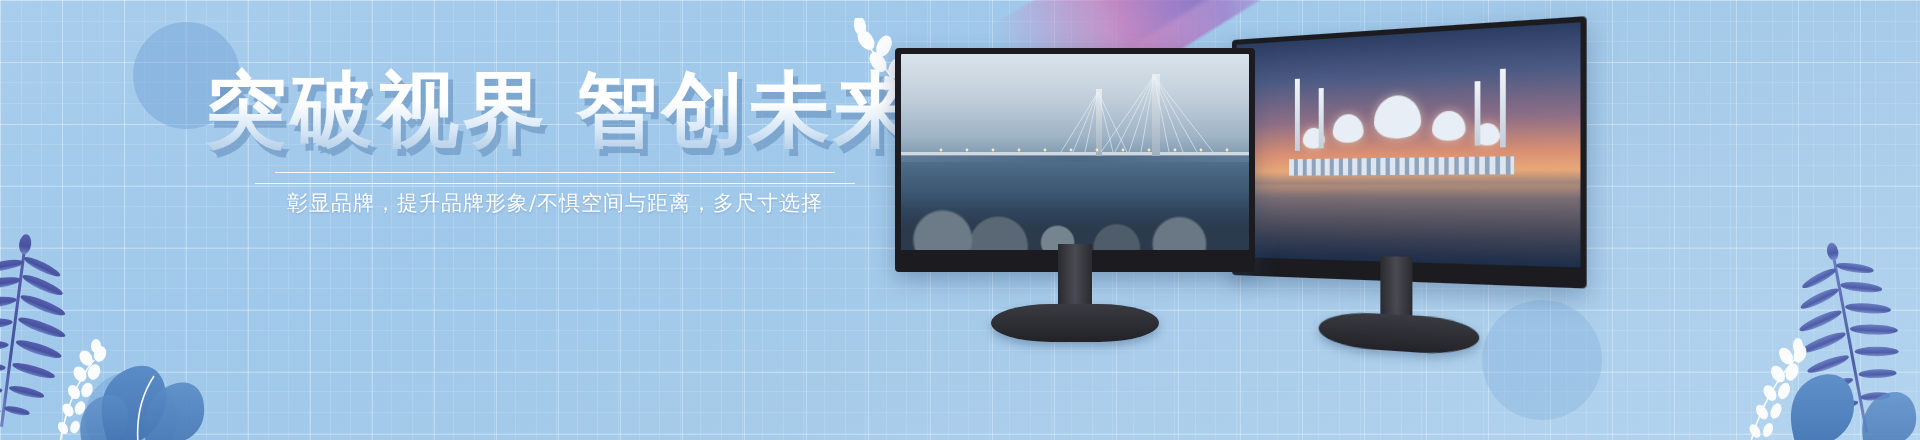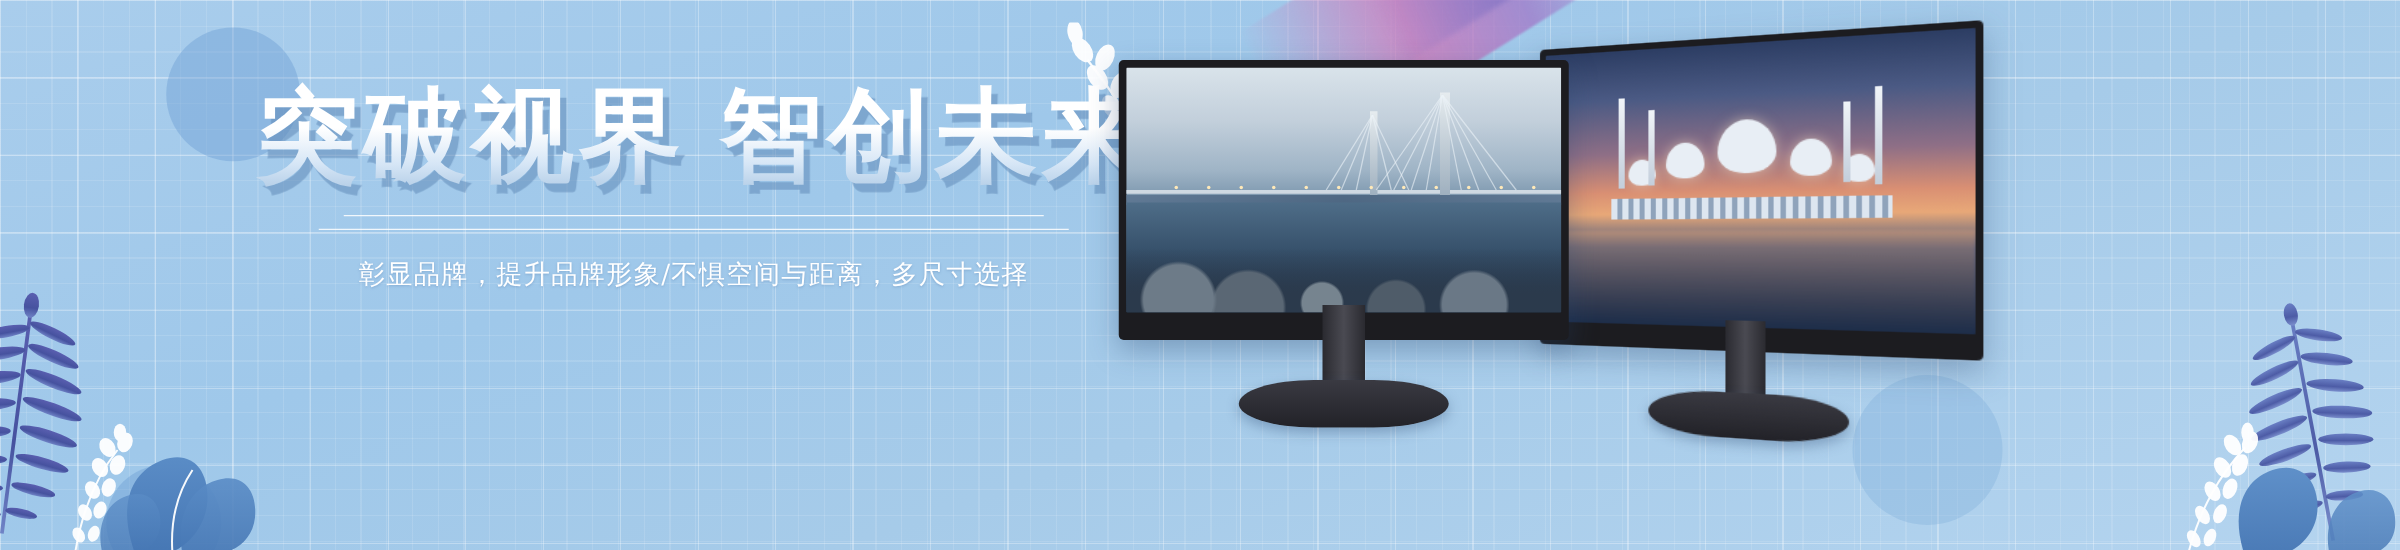--- a/index.html
+++ b/index.html
@@ -52,21 +52,21 @@
   .rule{height:1px;background:rgba(255,255,255,.85);margin:14px auto 0;width:560px;}
   #rule-2{margin-top:10px;width:600px;}
 
   #subtitle{font-family:"DejaVu Serif","Liberation Serif",serif;
     font-size:37px;line-height:48px;color:#ffffff;letter-spacing:2px;
     margin-top:9px;white-space:nowrap;
     text-shadow:0 1px 3px rgba(80,120,170,.45);}
 
   #tagline{font-family:"DejaVu Serif","Liberation Serif",serif;
     font-size:21px;line-height:30px;color:#ffffff;letter-spacing:1px;
-    margin-top:20px;white-space:nowrap;
+    margin-top:4px;white-space:nowrap;
     text-shadow:0 1px 2px rgba(80,120,170,.4);}
 
   
   #monitor-secondary{position:absolute;left:1232px;top:40px;width:330px;height:300px;
     transform:perspective(900px) rotateY(-22deg);transform-origin:left center;}
   #monitor-primary{position:absolute;left:895px;top:48px;width:360px;height:300px;}
 
   .screen-bezel{position:relative;background:#1c1c20;border-radius:4px;
     padding:6px 6px 22px 6px;box-shadow:0 8px 22px rgba(40,70,110,.35);}
   .screen-bezel.thin{padding:5px 5px 18px 5px;}

